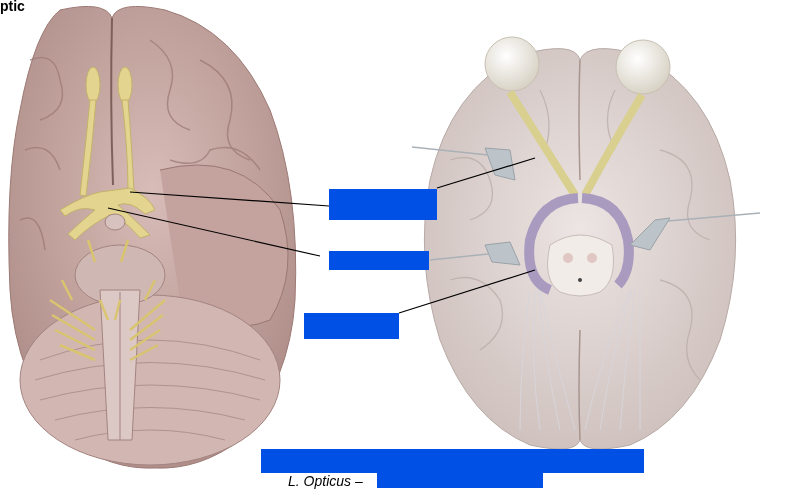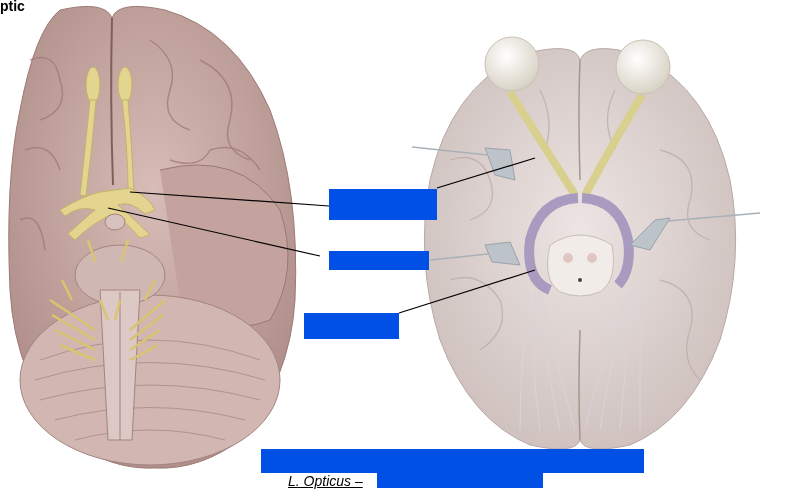--- a/index.html
+++ b/index.html
@@ -1,20 +1,20 @@
 <!DOCTYPE html>
 <html><head>
   <meta charset="utf-8">
   <style>
     html, body { margin: 0; padding: 0; }
     body { width: 788px; height: 498px; background: #ffffff; position: relative; overflow: hidden; font-family: "Liberation Sans", sans-serif; }
     .abs { position: absolute; }
     .title { left: 0; top: -2px; font-weight: bold; font-size: 14px; color: #000; font-family: "Liberation Sans", sans-serif; z-index: 5; }
     .box { position: absolute; background: #0050e6; z-index: 4; }
-    .caption { position: absolute; left: 288px; top: 473px; font-size: 14px; font-style: italic; color: #000; z-index: 4; text-decoration: underline; }
+    .caption { position: absolute; left: 288px; top: 473px; font-size: 14px; font-style: italic; color: #000; z-index: 4; }
     svg.art { position: absolute; left: 0; top: 0; }
   </style>
 </head>
 <body>
 
 <div class="abs title">ptic</div>
 
 <svg class="art" width="788" height="498" viewBox="0 0 788 498">
   <defs>
     <radialGradient id="gL" cx="50%" cy="40%" r="60%">

